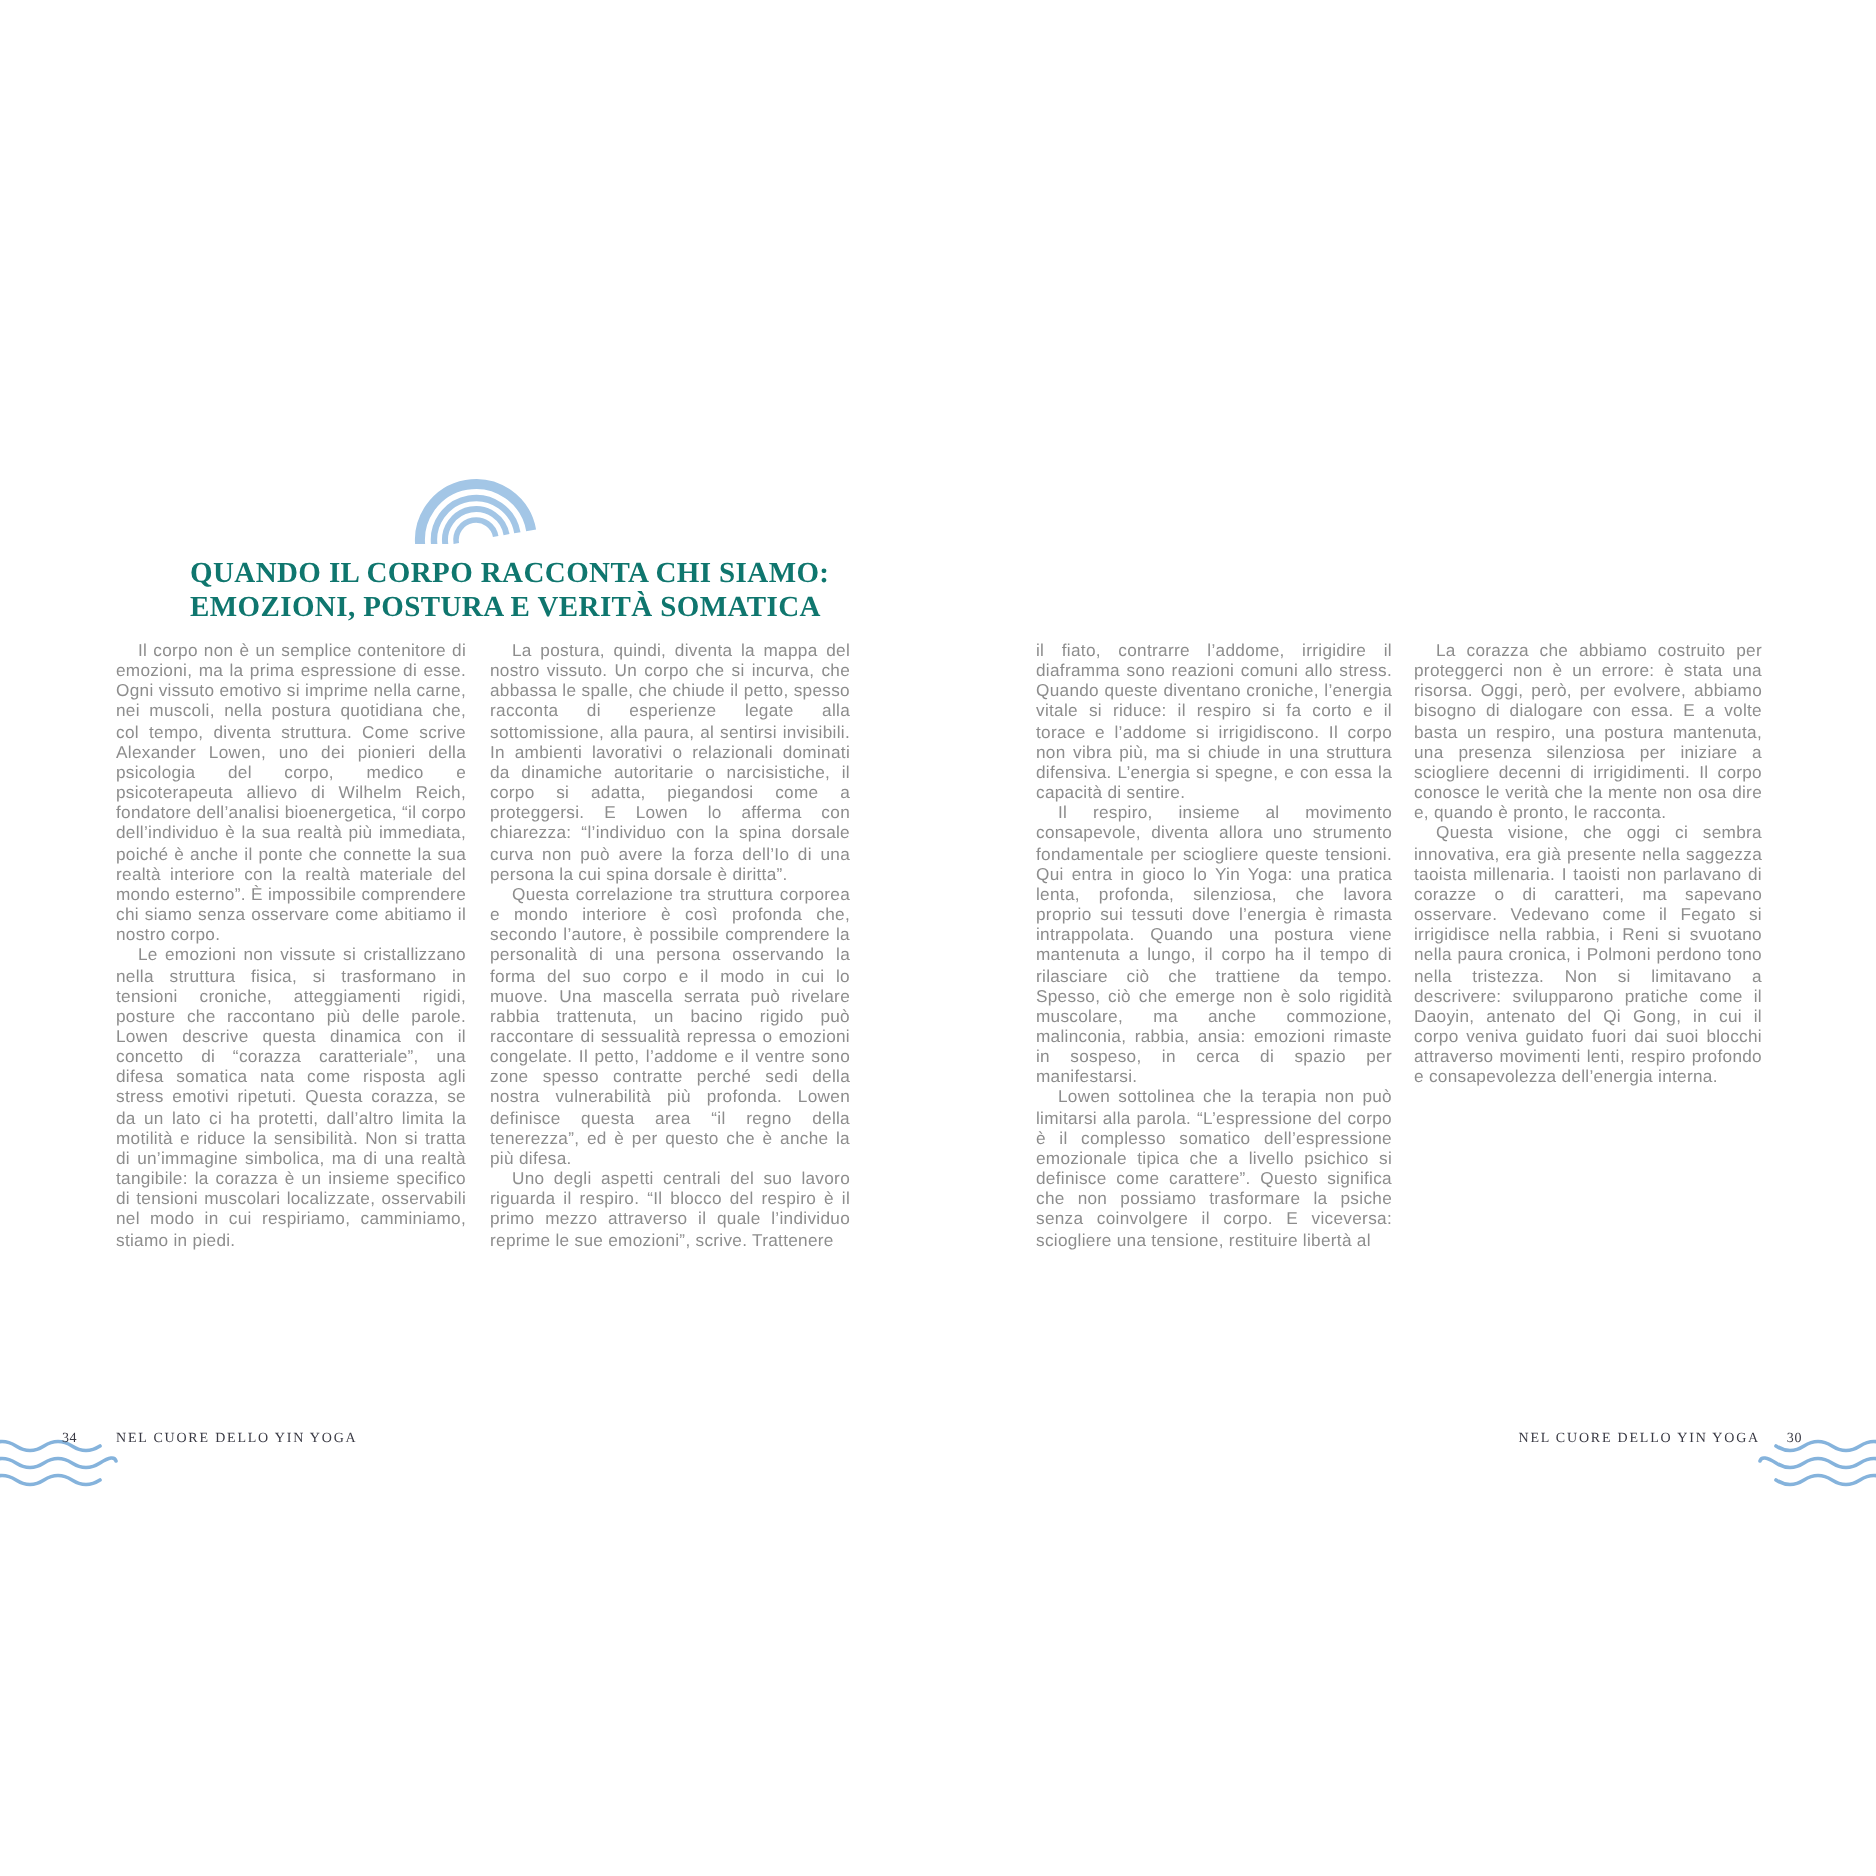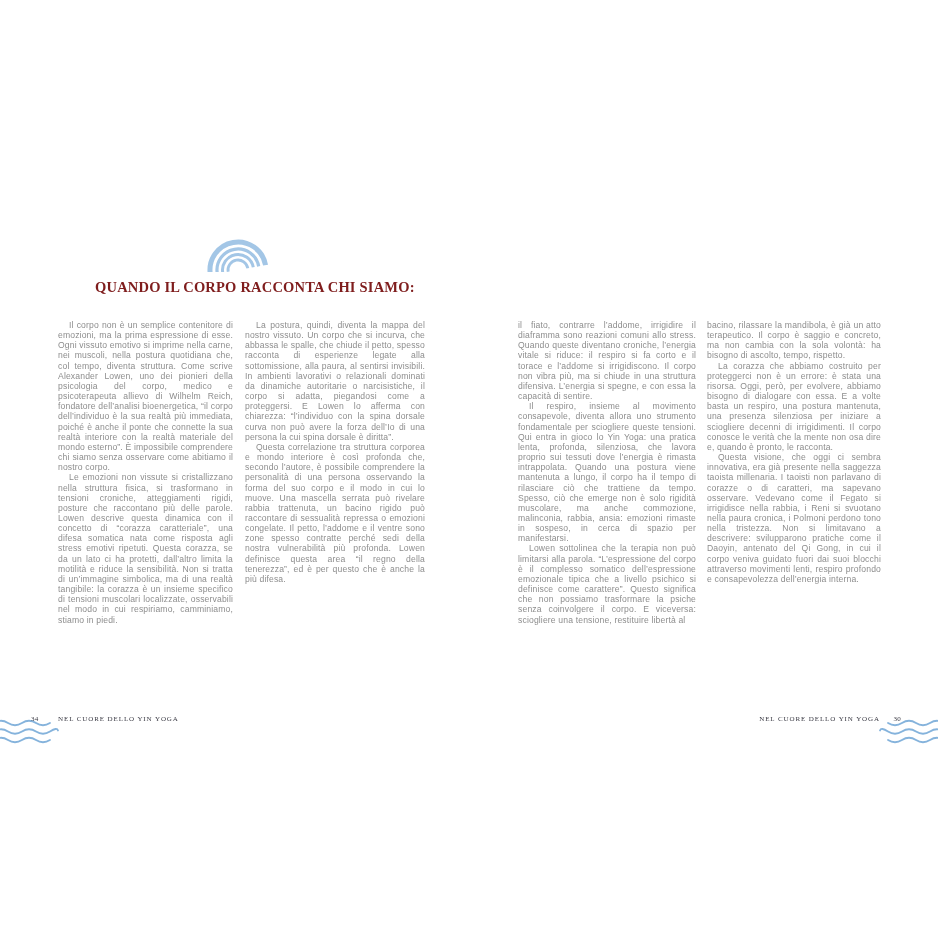--- a/index.html
+++ b/index.html
@@ -10,21 +10,21 @@
     overflow:hidden;
     font-family:"Liberation Sans",sans-serif;
   }
   .rainbow{position:absolute;left:204px;top:225px;width:68px;height:47px;}
   .title{
     position:absolute;left:95px;top:279px;margin:0;
     font-family:"Liberation Serif",serif;
     font-weight:700;
     font-size:14.5px;line-height:16.5px;
     letter-spacing:0.2px;
-    color:#7f1d1d;
+    color:#0f766e;
     white-space:nowrap;
   }
   .col{
     position:absolute;top:320px;
     font-size:8.6px;line-height:10.15px;
     color:#8d8d8d;
     text-align:justify;
     letter-spacing:0.15px;
     hyphens:auto;-webkit-hyphens:auto;
   }
@@ -56,40 +56,40 @@
 
   <svg class="rainbow" viewBox="0 0 68 47" aria-hidden="true">
     <g transform="rotate(-10 34 45)" fill="none" stroke="#a3c6e6" stroke-linecap="butt">
       <path d="M6 45 A28 28 0 0 1 62 45" stroke-width="5"></path>
       <path d="M13 45 A21 21 0 0 1 55 45" stroke-width="3.2"></path>
       <path d="M18.5 45 A15.5 15.5 0 0 1 49.5 45" stroke-width="3"></path>
       <path d="M24 45 A10 10 0 0 1 44 45" stroke-width="2.8"></path>
     </g>
   </svg>
 
-  <h1 class="title"><span>QUANDO IL CORPO RACCONTA CHI SIAMO:</span><br></h1>
+  <h1 class="title"><span>QUANDO IL CORPO RACCONTA CHI SIAMO:</span><br><span>EMOZIONI, POSTURA E VERITÀ SOMATICA</span></h1>
 
   <div class="col col1">
     <p class="indent">Il corpo non è un semplice contenitore di emozioni, ma la prima espressione di esse. Ogni vissuto emotivo si imprime nella carne, nei muscoli, nella postura quotidiana che, col tempo, diventa struttura. Come scrive Alexander Lowen, uno dei pionieri della psicologia del corpo, medico e psicoterapeuta allievo di Wilhelm Reich, fondatore dell’analisi bioenergetica, “il corpo dell’individuo è la sua realtà più immediata, poiché è anche il ponte che connette la sua realtà interiore con la realtà materiale del mondo esterno”. È impossibile comprendere chi siamo senza osservare come abitiamo il nostro corpo.</p>
     <p class="indent">Le emozioni non vissute si cristallizzano nella struttura fisica, si trasformano in tensioni croniche, atteggiamenti rigidi, posture che raccontano più delle parole. Lowen descrive questa dinamica con il concetto di “corazza caratteriale”, una difesa somatica nata come risposta agli stress emotivi ripetuti. Questa corazza, se da un lato ci ha protetti, dall’altro limita la motilità e riduce la sensibilità. Non si tratta di un’immagine simbolica, ma di una realtà tangibile: la corazza è un insieme specifico di tensioni muscolari localizzate, osservabili nel modo in cui respiriamo, camminiamo, stiamo in piedi.</p>
   </div>
 
   <div class="col col2">
     <p class="indent">La postura, quindi, diventa la mappa del nostro vissuto. Un corpo che si incurva, che abbassa le spalle, che chiude il petto, spesso racconta di esperienze legate alla sottomissione, alla paura, al sentirsi invisibili. In ambienti lavorativi o relazionali dominati da dinamiche autoritarie o narcisistiche, il corpo si adatta, piegandosi come a proteggersi. E Lowen lo afferma con chiarezza: “l’individuo con la spina dorsale curva non può avere la forza dell’Io di una persona la cui spina dorsale è diritta”.</p>
     <p class="indent">Questa correlazione tra struttura corporea e mondo interiore è così profonda che, secondo l’autore, è possibile comprendere la personalità di una persona osservando la forma del suo corpo e il modo in cui lo muove. Una mascella serrata può rivelare rabbia trattenuta, un bacino rigido può raccontare di sessualità repressa o emozioni congelate. Il petto, l’addome e il ventre sono zone spesso contratte perché sedi della nostra vulnerabilità più profonda. Lowen definisce questa area “il regno della tenerezza”, ed è per questo che è anche la più difesa.</p>
+    <p class="indent">Uno degli aspetti centrali del suo lavoro riguarda il respiro. “Il blocco del respiro è il primo mezzo attraverso il quale l’individuo reprime le sue emozioni”, scrive. Trattenere</p>
   </div>
 
   <div class="col col3">
     <p>il fiato, contrarre l’addome, irrigidire il diaframma sono reazioni comuni allo stress. Quando queste diventano croniche, l’energia vitale si riduce: il respiro si fa corto e il torace e l’addome si irrigidiscono. Il corpo non vibra più, ma si chiude in una struttura difensiva. L’energia si spegne, e con essa la capacità di sentire.</p>
     <p class="indent">Il respiro, insieme al movimento consapevole, diventa allora uno strumento fondamentale per sciogliere queste tensioni. Qui entra in gioco lo Yin Yoga: una pratica lenta, profonda, silenziosa, che lavora proprio sui tessuti dove l’energia è rimasta intrappolata. Quando una postura viene mantenuta a lungo, il corpo ha il tempo di rilasciare ciò che trattiene da tempo. Spesso, ciò che emerge non è solo rigidità muscolare, ma anche commozione, malinconia, rabbia, ansia: emozioni rimaste in sospeso, in cerca di spazio per manifestarsi.</p>
     <p class="indent">Lowen sottolinea che la terapia non può limitarsi alla parola. “L’espressione del corpo è il complesso somatico dell’espressione emozionale tipica che a livello psichico si definisce come carattere”. Questo significa che non possiamo trasformare la psiche senza coinvolgere il corpo. E viceversa: sciogliere una tensione, restituire libertà al</p>
   </div>
 
   <div class="col col4">
-    <p>bacino, rilassare la mandibola, è già un atto terapeutico. Il corpo è saggio e concreto, ma non cambia con la sola volontà: ha bisogno di ascolto, tempo, rispetto.</p>
     <p class="indent">La corazza che abbiamo costruito per proteggerci non è un errore: è stata una risorsa. Oggi, però, per evolvere, abbiamo bisogno di dialogare con essa. E a volte basta un respiro, una postura mantenuta, una presenza silenziosa per iniziare a sciogliere decenni di irrigidimenti. Il corpo conosce le verità che la mente non osa dire e, quando è pronto, le racconta.</p>
     <p class="indent">Questa visione, che oggi ci sembra innovativa, era già presente nella saggezza taoista millenaria. I taoisti non parlavano di corazze o di caratteri, ma sapevano osservare. Vedevano come il Fegato si irrigidisce nella rabbia, i Reni si svuotano nella paura cronica, i Polmoni perdono tono nella tristezza. Non si limitavano a descrivere: svilupparono pratiche come il Daoyin, antenato del Qi Gong, in cui il corpo veniva guidato fuori dai suoi blocchi attraverso movimenti lenti, respiro profondo e consapevolezza dell’energia interna.</p>
   </div>
 
   <svg class="waves waves-left" viewBox="0 0 60 26" aria-hidden="true">
     <g fill="none" stroke="#85b3dc" stroke-width="1.8" stroke-linecap="round">
       <path d="M-6 5 Q1 0.5 8 5 T22 5 T36 5 T50 5"></path>
       <path d="M-6 13.5 Q1 9 8 13.5 T22 13.5 T36 13.5 T50 13.5 T58 12.5"></path>
       <path d="M-6 22 Q1 17.5 8 22 T22 22 T36 22 T50 22"></path>
     </g>

